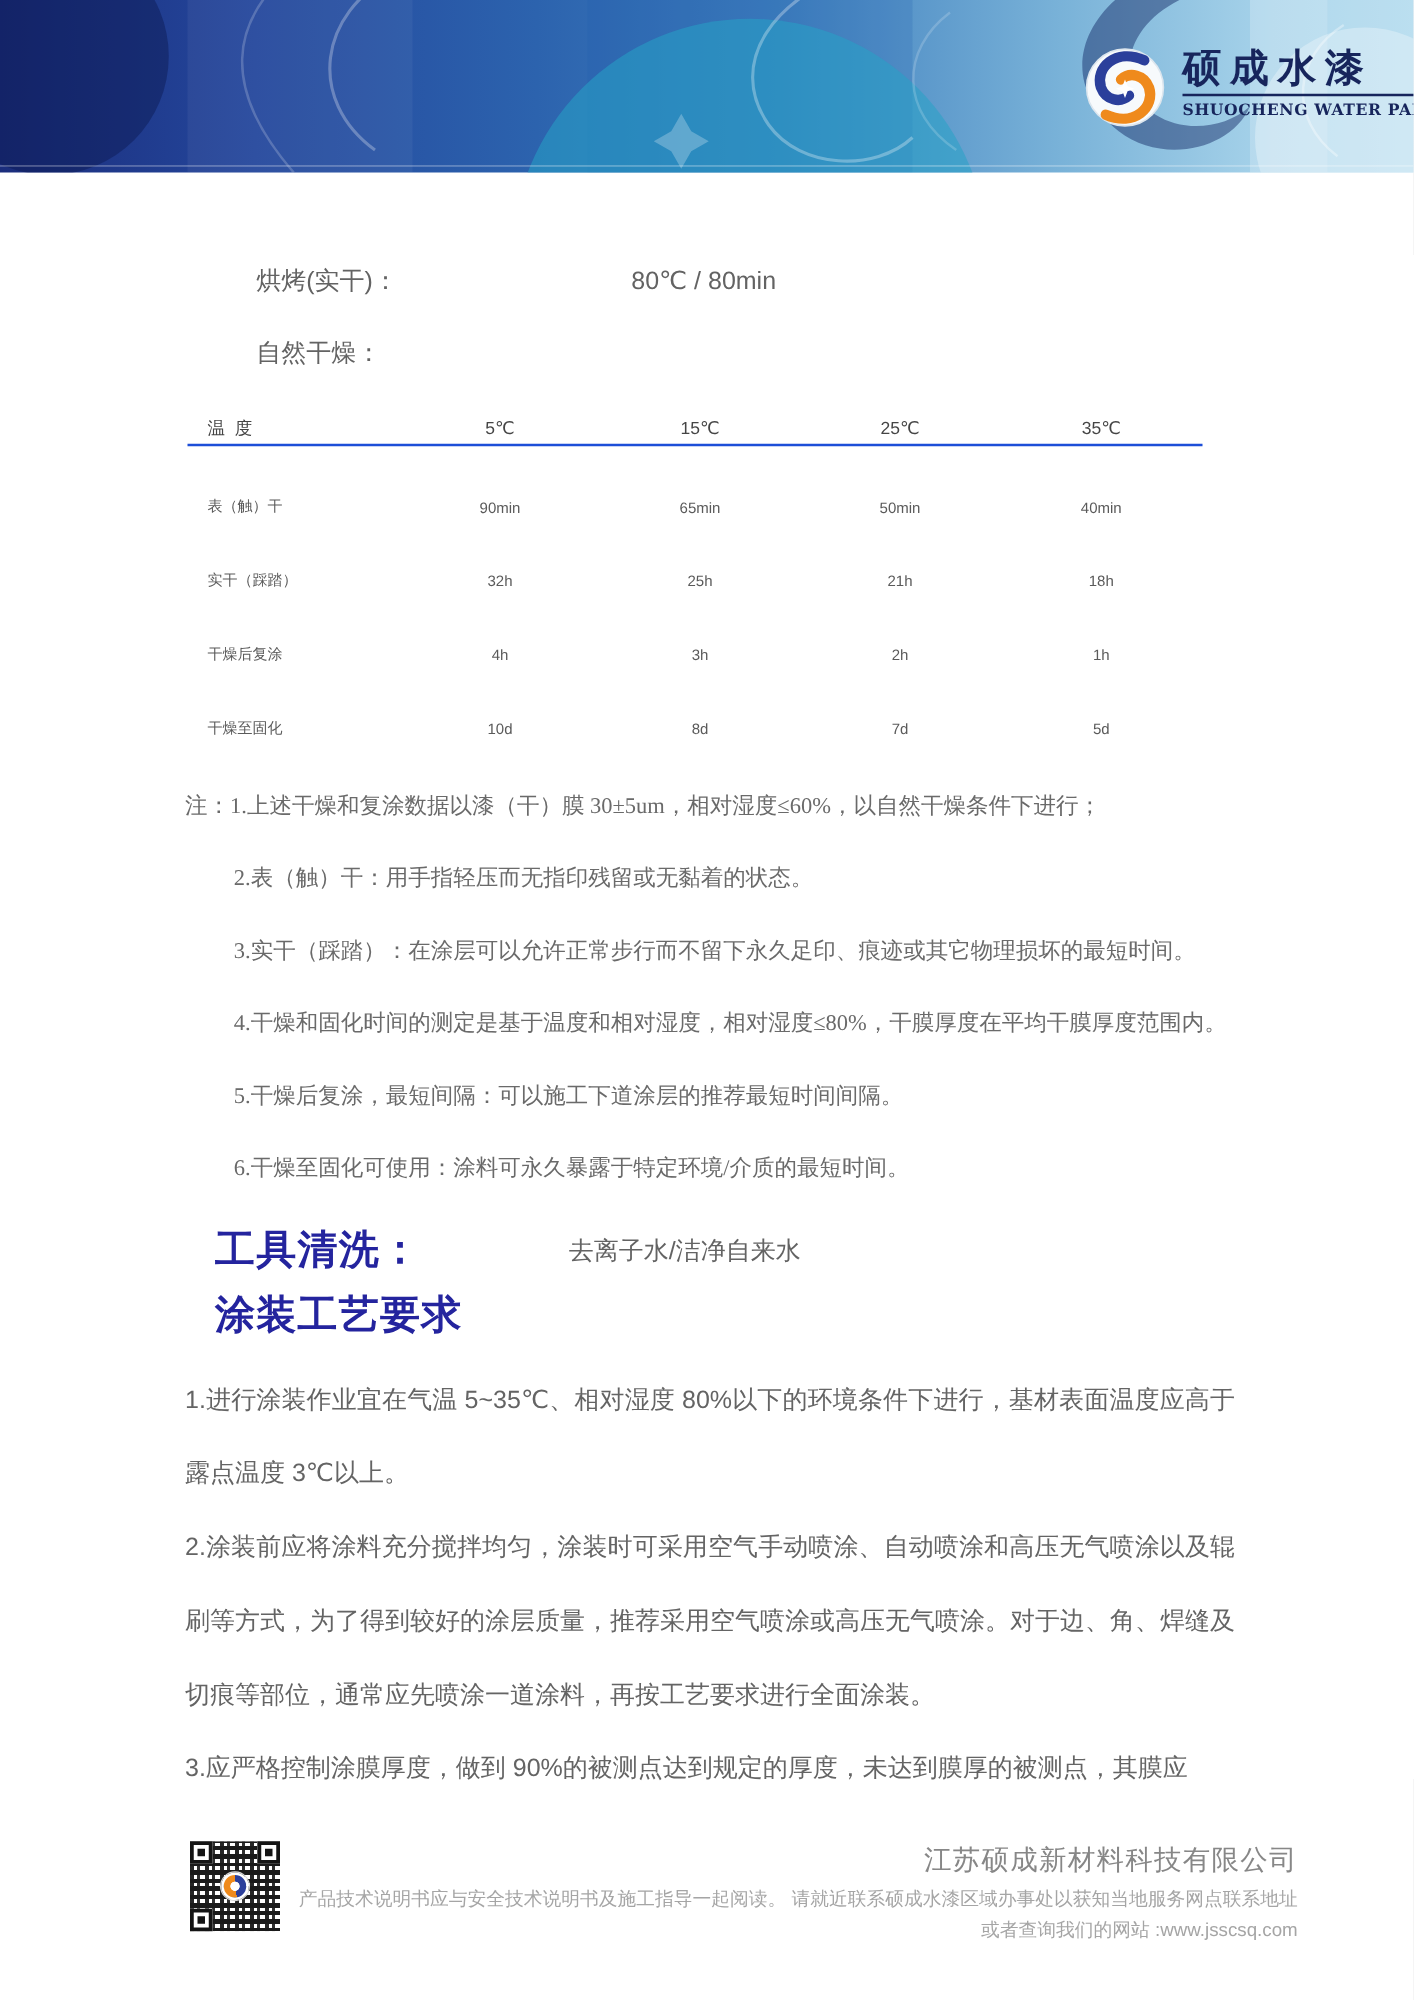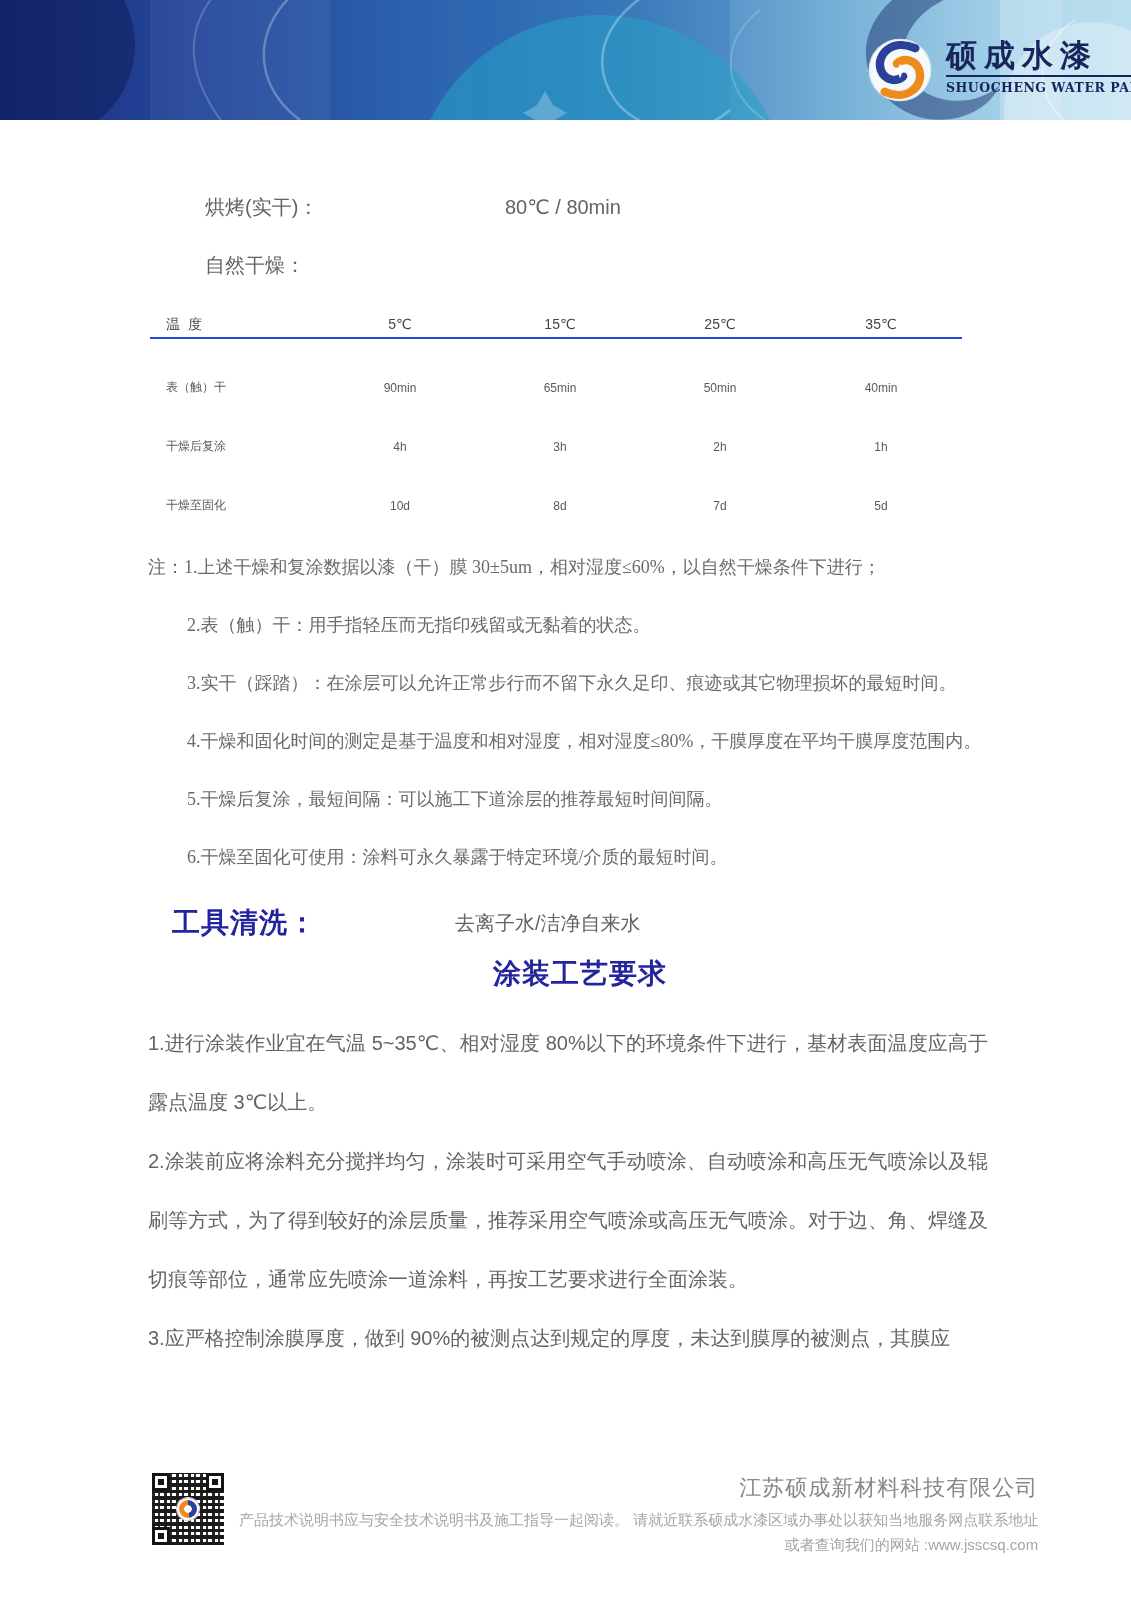--- a/index.html
+++ b/index.html
@@ -1,21 +1,21 @@
 <!DOCTYPE html>
 <html><head>
 <meta charset="utf-8">
 <style>
   * { margin:0; padding:0; box-sizing:border-box; }
   html,body { background:#e8e8e8; }
   body { font-family:"Liberation Sans","DejaVu Sans",sans-serif; }
   .page { position:relative; width:1131px; height:1600px; background:#ffffff; margin:0 auto; overflow:hidden; }
 
   
-  .banner { position:relative; width:1131px; height:120px;
+  .banner { position:relative; width:1131px; height:138px;
     background:linear-gradient(90deg,#1b2d7c 0%,#24479c 18%,#2c63ae 38%,#3f7fbe 55%,#79b2d8 75%,#a7d3ea 90%,#b4dcef 100%);
     overflow:hidden; }
   .banner svg.deco { position:absolute; inset:0; }
   .logo { position:absolute; left:868px; top:38px; display:flex; align-items:flex-start; }
   .logo .emblem { width:64px; height:64px; }
   .logo .ltext { margin-left:14px; display:flex; flex-direction:column; }
   .brand-cn { font-family:"DejaVu Serif","Liberation Serif",serif; font-weight:bold; font-size:31px; line-height:34px; letter-spacing:7px; color:#17255c; white-space:nowrap; }
   .brand-rule { height:2px; background:#17255c; margin:3px 0 3px 0; width:208px; }
   .brand-en { font-family:"DejaVu Serif","Liberation Serif",serif; font-weight:bold; font-size:12.5px; letter-spacing:0.5px; color:#17255c; white-space:nowrap; }
 
@@ -36,24 +36,24 @@
   .dt-row .lab { padding-left:16px; }
   .cell-c { text-align:center; }
 
   
   .notes { margin-top:3px; font-size:18px; color:#6a6a6a; }
   .note-line { line-height:58px; white-space:nowrap;font-family:Liberation Serif, serif; }
   .note-line.indent { padding-left:39px; }
 
   
   .tool-clean { margin-top:20px; height:34px; display:flex; align-items:center; }
-  .blue-heading { color:#24249e; font-size:28px; font-weight:bold; letter-spacing:1px; }
+  .blue-heading { color:#24249e; font-size:32px; font-weight:bold; letter-spacing:1px; }
   .tool-clean .blue-heading { margin-left:24px; width:283px; }
   .tool-clean .tc-value { font-size:20px; color:#636363; }
-  .section-heading { margin-top:17px; height:34px; line-height:34px; margin-left:24px;text-align:center; }
+  .section-heading { margin-top:17px; height:34px; line-height:34px; margin-left:24px; }
 
   
   .paras { margin-top:23px; }
   .paras p { font-size:20px; line-height:59px; color:#646464; text-align:justify; text-justify:inter-ideograph; }
 
   
   .footer { position:absolute; left:152px; top:1473px; display:flex;text-align:right; }
   .qr { position:relative; width:72px; height:72px; flex:0 0 72px;
     background:
       repeating-linear-gradient(90deg, rgba(26,26,26,.95) 0 3px, transparent 3px 6px, rgba(26,26,26,.9) 6px 8px, transparent 8px 12px),
@@ -131,20 +131,27 @@
       </div>
       <div class="dt-body">
         <div class="dt-row">
           <div class="lab">表（触）干</div>
           <div class="cell-c">90min</div>
           <div class="cell-c">65min</div>
           <div class="cell-c">50min</div>
           <div class="cell-c">40min</div>
         </div>
         <div class="dt-row">
+          <div class="lab">实干（踩踏）</div>
+          <div class="cell-c">32h</div>
+          <div class="cell-c">25h</div>
+          <div class="cell-c">21h</div>
+          <div class="cell-c">18h</div>
+        </div>
+        <div class="dt-row">
           <div class="lab">干燥后复涂</div>
           <div class="cell-c">4h</div>
           <div class="cell-c">3h</div>
           <div class="cell-c">2h</div>
           <div class="cell-c">1h</div>
         </div>
         <div class="dt-row">
           <div class="lab">干燥至固化</div>
           <div class="cell-c">10d</div>
           <div class="cell-c">8d</div>

